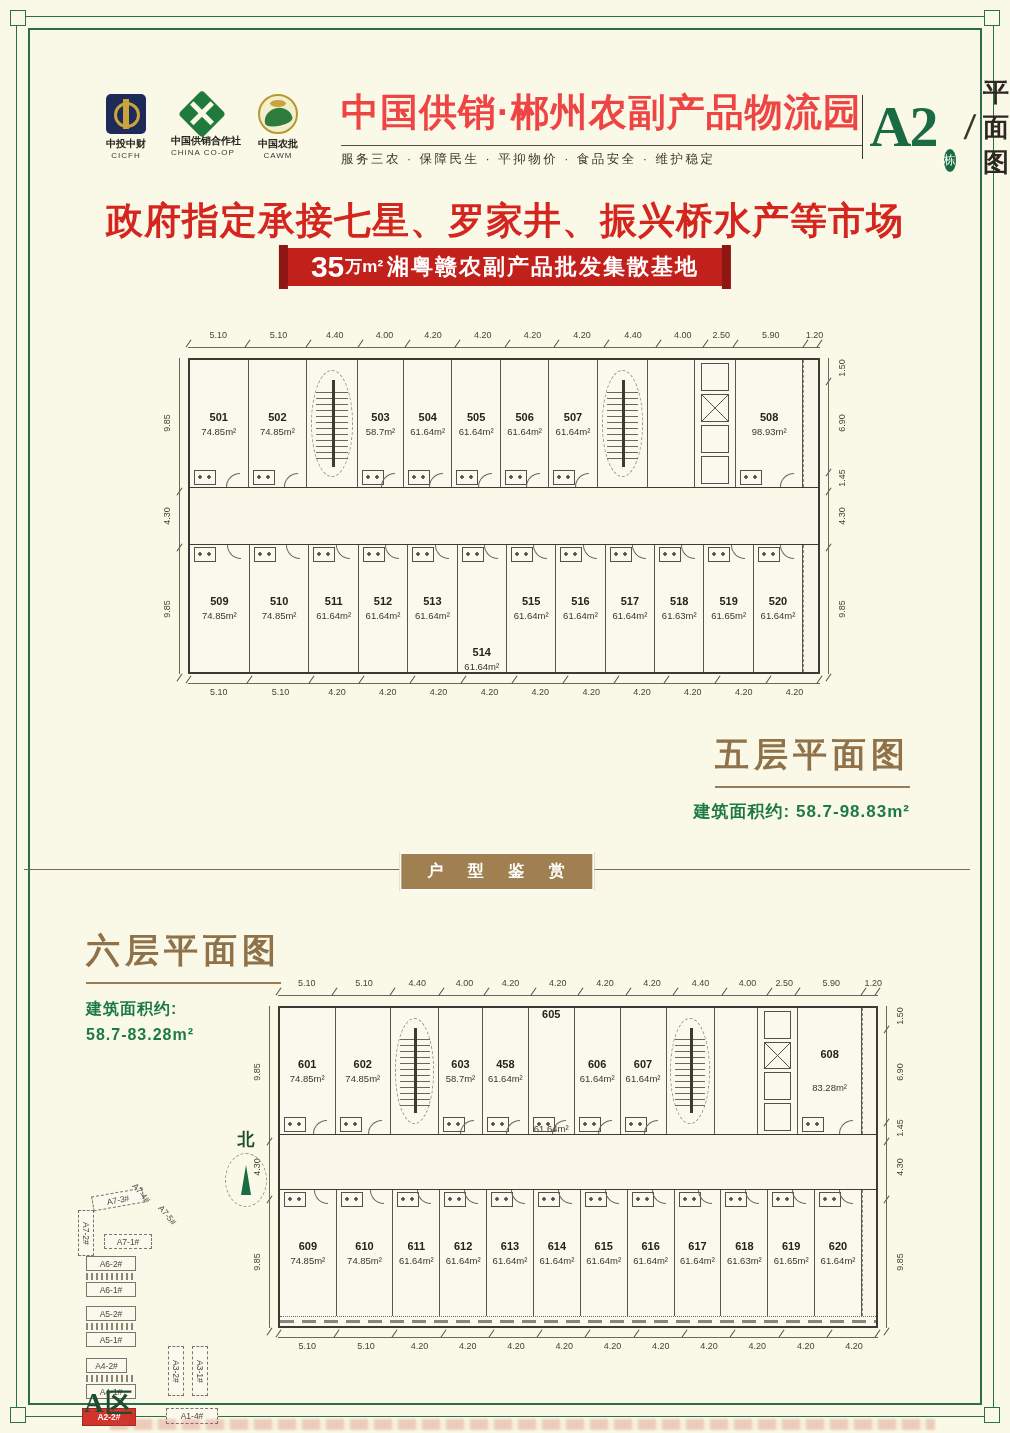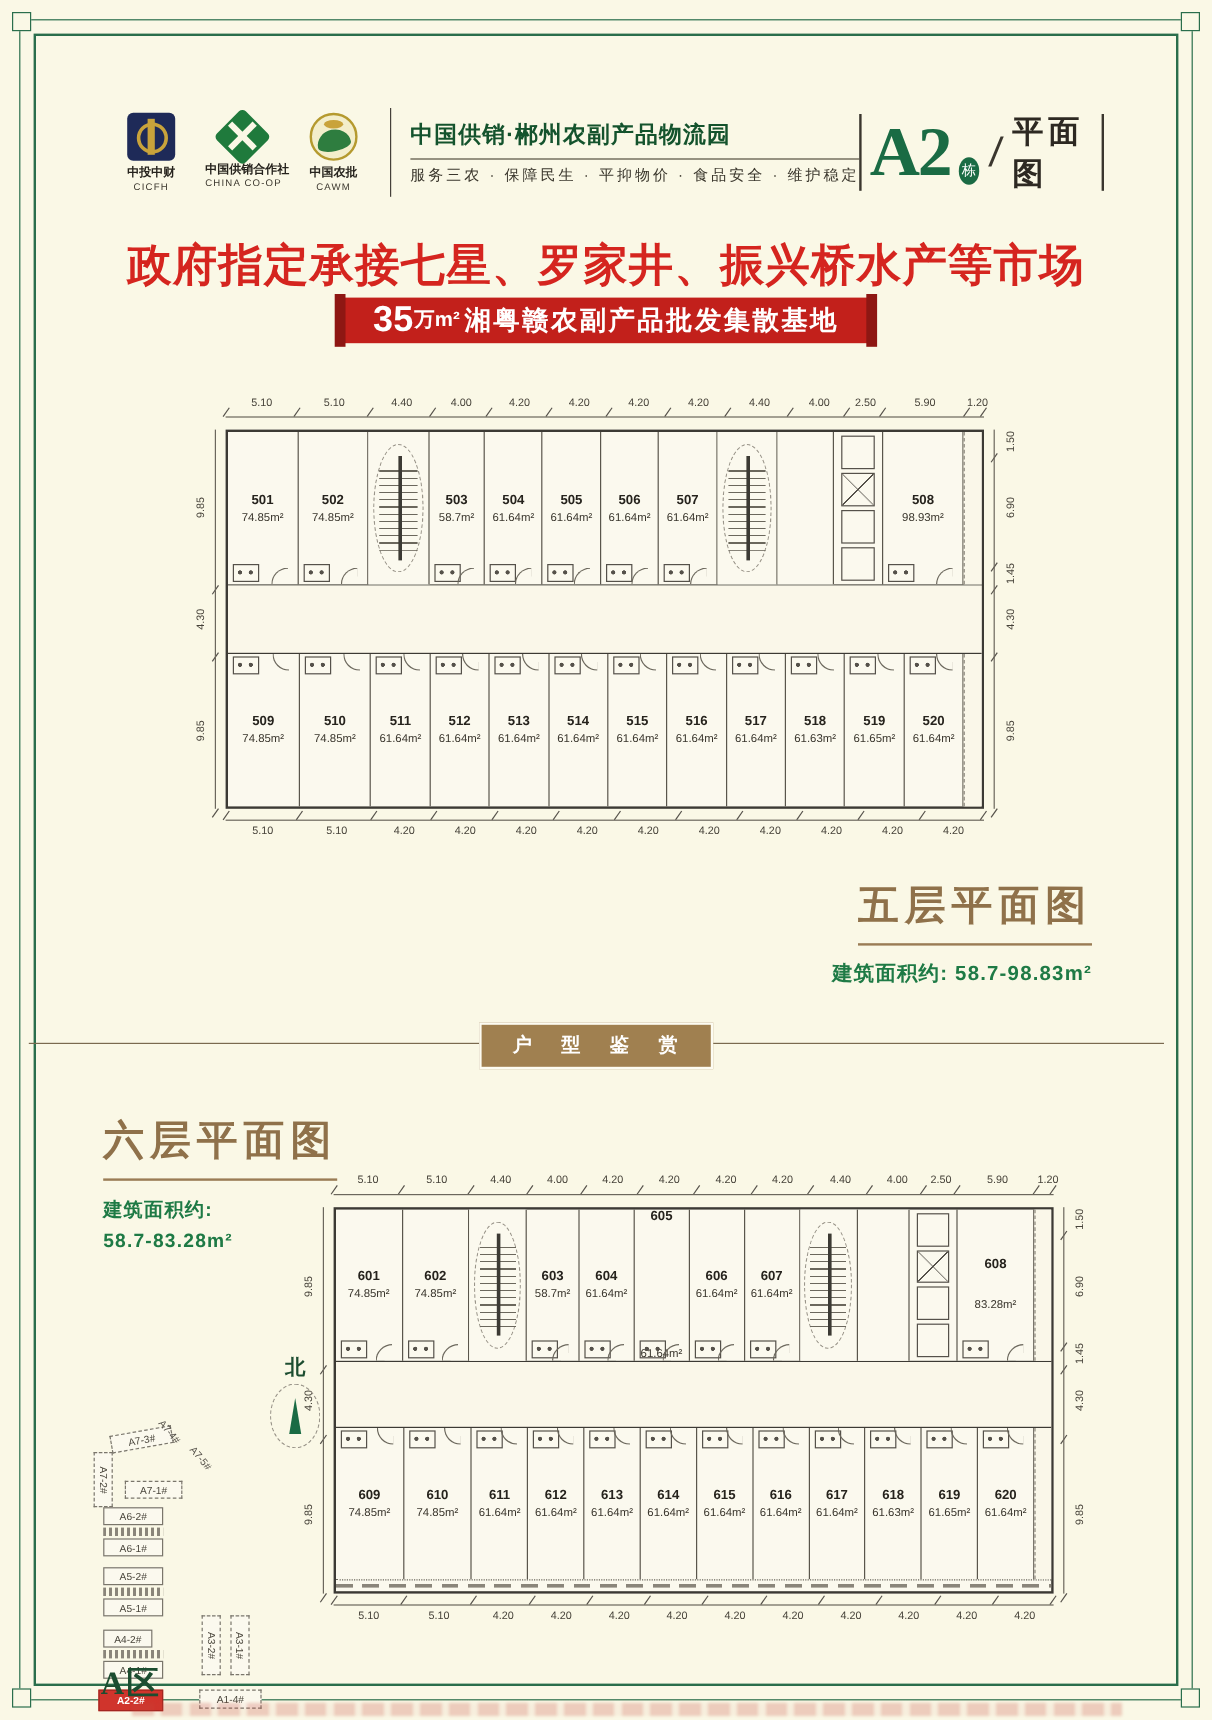--- a/index.html
+++ b/index.html
@@ -27,21 +27,21 @@
   .emblem.coop::after{content:"";position:absolute;top:14px;left:2px;height:5px;width:29px;background:#faf8e6;}
   .emblem.cawm{border-radius:50%;border:2px solid #b59a2f;box-sizing:border-box;background:#f3eecb;overflow:hidden;}
   .emblem.cawm::before{content:"";position:absolute;left:4px;top:12px;width:28px;height:18px;
        background:#2e7d3f;border-radius:50% 50% 50% 50%/70% 70% 30% 30%;transform:rotate(-12deg);}
   .emblem.cawm::after{content:"";position:absolute;left:10px;top:4px;width:16px;height:7px;
        background:#c9a33b;border-radius:50%;}
   .logo-l1{font-size:10px;font-weight:bold;color:#26231d;white-space:nowrap;}
   .logo-l2{font-size:8px;color:#3c382f;letter-spacing:1px;white-space:nowrap;}
   .hdr-div{width:1px;height:74px;background:#45413a;margin:0 16px;}
   .title-block{flex:0 0 auto;}
-  .main-title{font-size:19px;font-weight:900;color:#14532d;letter-spacing:1px;white-space:nowrap;}
+  .main-title{font-size:38px;font-weight:900;color:#ef4444;letter-spacing:1px;white-space:nowrap;}
   .subtitle-rule{border-top:1px solid #55503f;margin:7px 0 5px 0;}
   .subtitle{font-size:12.5px;color:#3a362c;letter-spacing:2.5px;white-space:nowrap;}
   .bldg-block{margin-left:auto;display:flex;align-items:center;gap:7px;}
   .vbar{width:2px;height:64px;background:#3a362e;}
   .bldg-code{font-family:"Liberation Serif",serif;font-size:58px;font-weight:bold;
        color:#1a6b44;line-height:60px;letter-spacing:-2px;}
   .bldg-unit{width:23px;height:23px;border-radius:50%;background:#1a6b44;color:#fff;
        font-size:12px;line-height:23px;text-align:center;align-self:flex-end;margin-bottom:8px;}
   .bldg-slash{font-size:34px;color:#3a362e;font-weight:300;transform:skewX(-8deg);margin:0 2px;}
   .bldg-label{font-size:26px;font-weight:900;color:#2d2922;letter-spacing:4px;}
@@ -342,21 +342,21 @@
         <div class="cell room" style="flex: 4.2 1 0px;">
           <div class="no">512</div>
           <div class="ar">61.64m²</div>
           <div class="wc"></div>
         </div>
         <div class="cell room" style="flex: 4.2 1 0px;">
           <div class="no">513</div>
           <div class="ar">61.64m²</div>
           <div class="wc"></div>
         </div>
-        <div class="cell room" style="flex: 4.2 1 0px;">
+        <div class="cell room" style="flex: 4.2 1 0px; justify-content: flex-end;">
           <div class="no">514</div>
           <div class="ar">61.64m²</div>
           <div class="wc"></div>
         </div>
         <div class="cell room" style="flex: 4.2 1 0px;">
           <div class="no">515</div>
           <div class="ar">61.64m²</div>
           <div class="wc"></div>
         </div>
         <div class="cell room" style="flex: 4.2 1 0px;">
@@ -544,21 +544,21 @@
           <div class="oval"></div>
           <div class="steps"></div>
           <div class="rail"></div>
         </div>
         <div class="cell room" style="flex: 4 1 0px;">
           <div class="no">603</div>
           <div class="ar">58.7m²</div>
           <div class="wc"></div>
         </div>
         <div class="cell room" style="flex: 4.2 1 0px;">
-          <div class="no">604</div>
+          <div class="no">458</div>
           <div class="ar">61.64m²</div>
           <div class="wc"></div>
         </div>
         <div class="cell room" style="flex: 4.2 1 0px; justify-content: space-between;">
           <div class="no">605</div>
           <div class="ar">61.64m²</div>
           <div class="wc"></div>
         </div>
         <div class="cell room" style="flex: 4.2 1 0px;">
           <div class="no">606</div>

